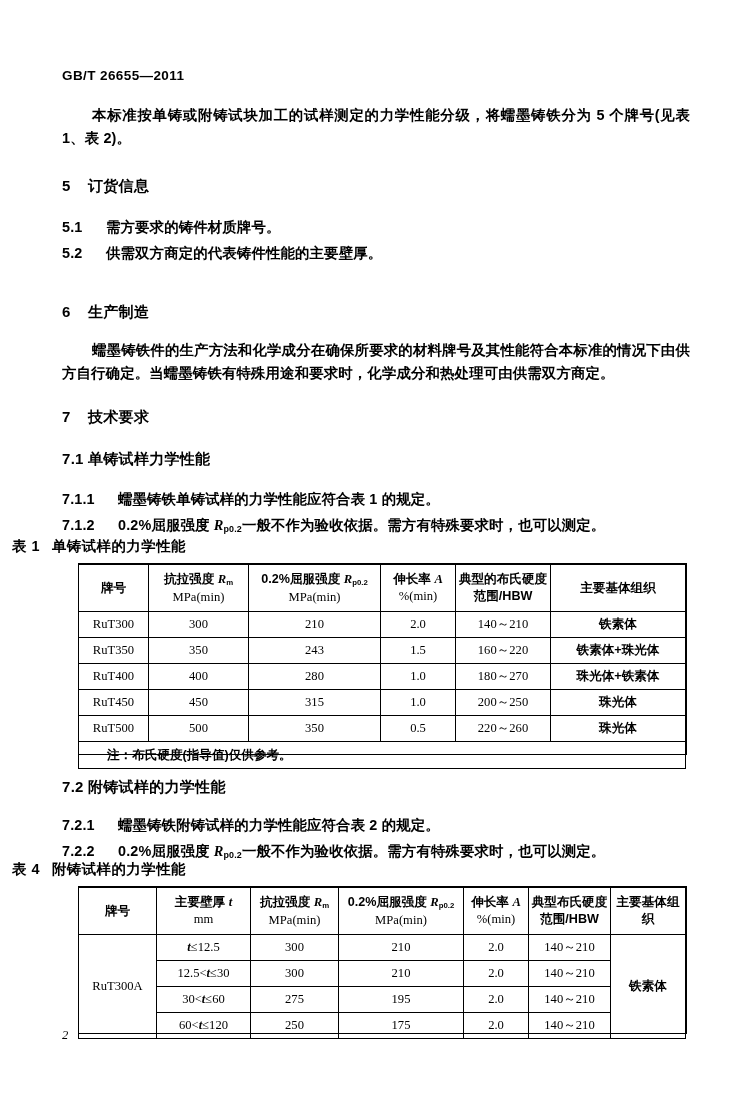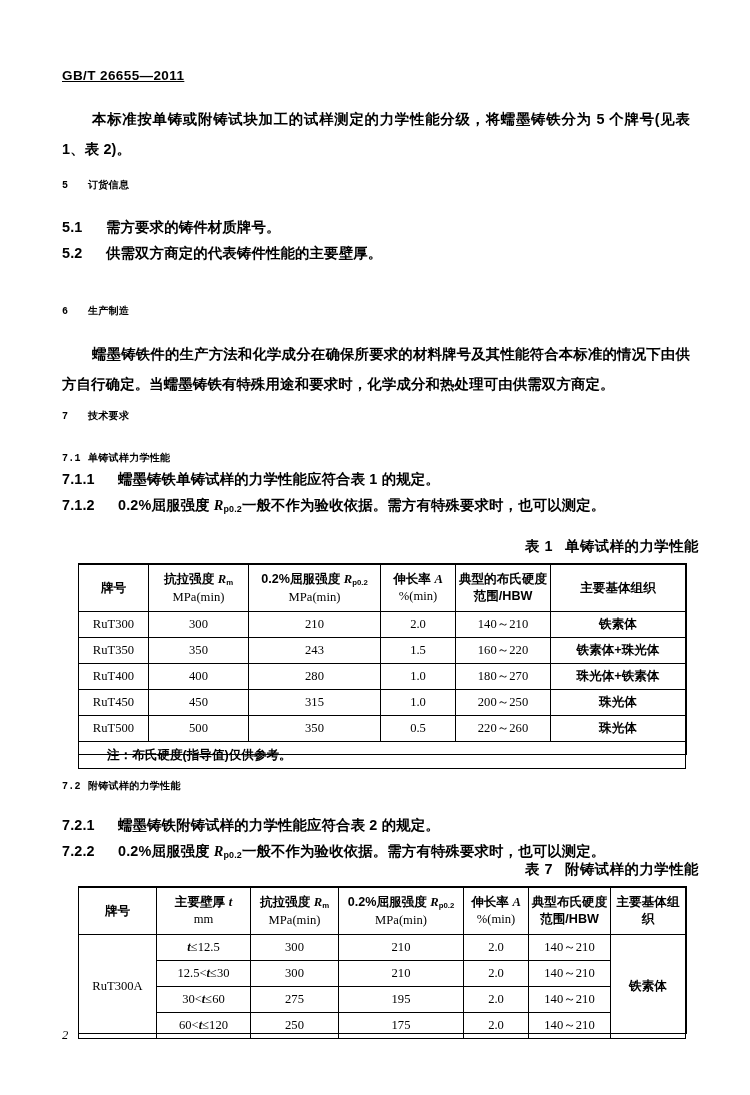--- a/index.html
+++ b/index.html
@@ -24,46 +24,45 @@
 
   
   .doc-header {
     position: absolute;
     left: 62px;
     top: 68px;
     font-family: "Liberation Sans", "DejaVu Sans", sans-serif;
     font-weight: bold;
     font-size: 13.5px;
     letter-spacing: 0.4px;
-    text-decoration: underline;
   }
 
   
   .body-col {
     position: absolute;
     left: 62px;
     width: 628px;
   }
   p.para {
     margin: 0;
     font-size: 14.4px;
-    line-height: 30px;
+    line-height: 23px;
     text-align: justify;
     font-family: "Liberation Sans", "DejaVu Sans", sans-serif;
     font-weight: bold;
     letter-spacing: 0.15px;
   }
   p.para.indent {
     text-indent: 30px;
   }
   .clause-head {
     margin: 0;
-    font-family: Liberation Mono, monospace;
-    font-weight: bold;
-    font-size: 10px;
+    font-family: Liberation Sans, sans-serif;
+    font-weight: bold;
+    font-size: 15px;
     line-height: 24px;
     letter-spacing: 0.3px;
   }
   .clause-head .num {
     display: inline-block;
     min-width: 26px;
   }
   .clause-line {
     margin: 0;
     font-family: "Liberation Sans", "DejaVu Sans", sans-serif;
@@ -88,23 +87,23 @@
   sub {
     font-size: 0.62em;
     vertical-align: baseline;
     position: relative;
     bottom: -0.28em;
   }
 
   
   .tbl-caption {
     position: absolute;
-    left: 4px;
+    left: 12px;
     width: 695px;
-    text-align: right;
+    text-align: left;
     font-family: "Liberation Sans", "DejaVu Sans", sans-serif;
     font-weight: bold;
     font-size: 14.4px;
     letter-spacing: 0.5px;
   }
   .tbl-caption .gap {
     display: inline-block;
     width: 12px;
   }
 
@@ -203,21 +202,21 @@
     <p class="clause-head">
       <span class="num">7</span><span>技术要求</span>
     </p>
   </div>
 
   <div class="body-col" style="top:447px;">
     <p class="clause-head">
       <span class="num wide">7.1</span><span>单铸试样力学性能</span>
     </p>
   </div>
-  <div class="body-col" style="top:466px;">
+  <div class="body-col" style="top:486px;">
     <p class="clause-line">
       <span class="num wide">7.1.1</span><span>蠕墨铸铁单铸试样的力学性能应符合表 1 的规定。</span>
     </p>
     <p class="clause-line">
       <span class="num wide">7.1.2</span><span>0.2%屈服强度 </span><span class="italic-sym">R</span><sub>p0.2</sub><span>一般不作为验收依据。需方有特殊要求时，也可以测定。</span>
     </p>
   </div>
 
   <div class="tbl-caption" style="top:537px;">
     <span>表 1</span><span class="gap"></span><span>单铸试样的力学性能</span>
@@ -314,21 +313,21 @@
   <div class="body-col" style="top:812px;">
     <p class="clause-line">
       <span class="num wide">7.2.1</span><span>蠕墨铸铁附铸试样的力学性能应符合表 2 的规定。</span>
     </p>
     <p class="clause-line">
       <span class="num wide">7.2.2</span><span>0.2%屈服强度 </span><span class="italic-sym">R</span><sub>p0.2</sub><span>一般不作为验收依据。需方有特殊要求时，也可以测定。</span>
     </p>
   </div>
 
   <div class="tbl-caption" style="top:860px;">
-    <span>表 7</span><span class="gap"></span><span>附铸试样的力学性能</span>
+    <span>表 4</span><span class="gap"></span><span>附铸试样的力学性能</span>
   </div>
 
   <table class="std" id="tbl2" style="left:78px; top:886px; width:607px;">
     <colgroup>
       <col style="width:78px">
       <col style="width:94px">
       <col style="width:88px">
       <col style="width:125px">
       <col style="width:65px">
       <col style="width:82px">

